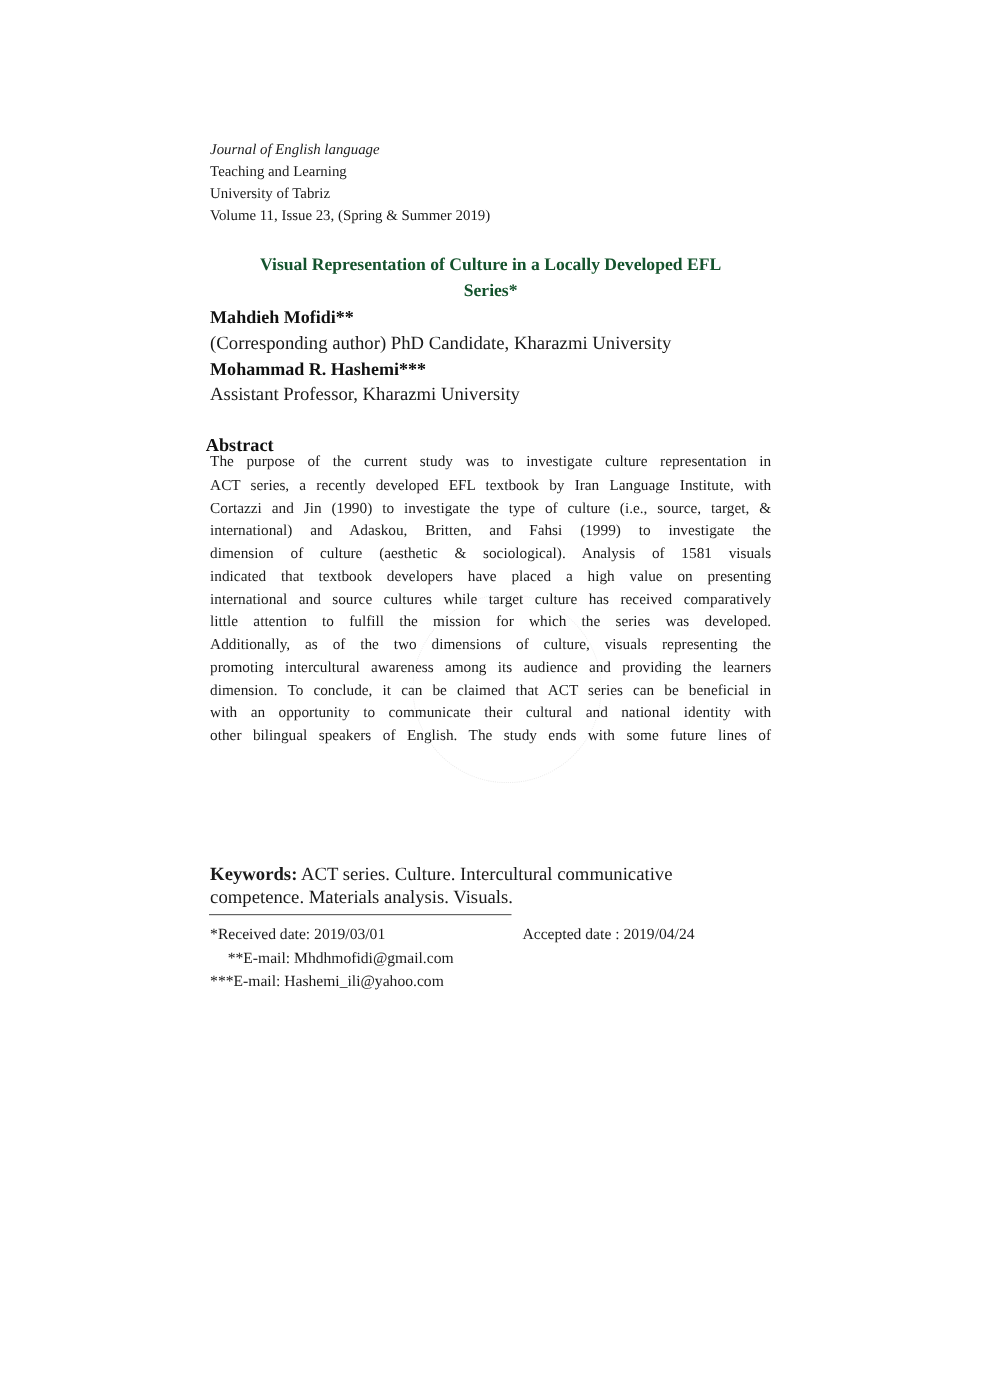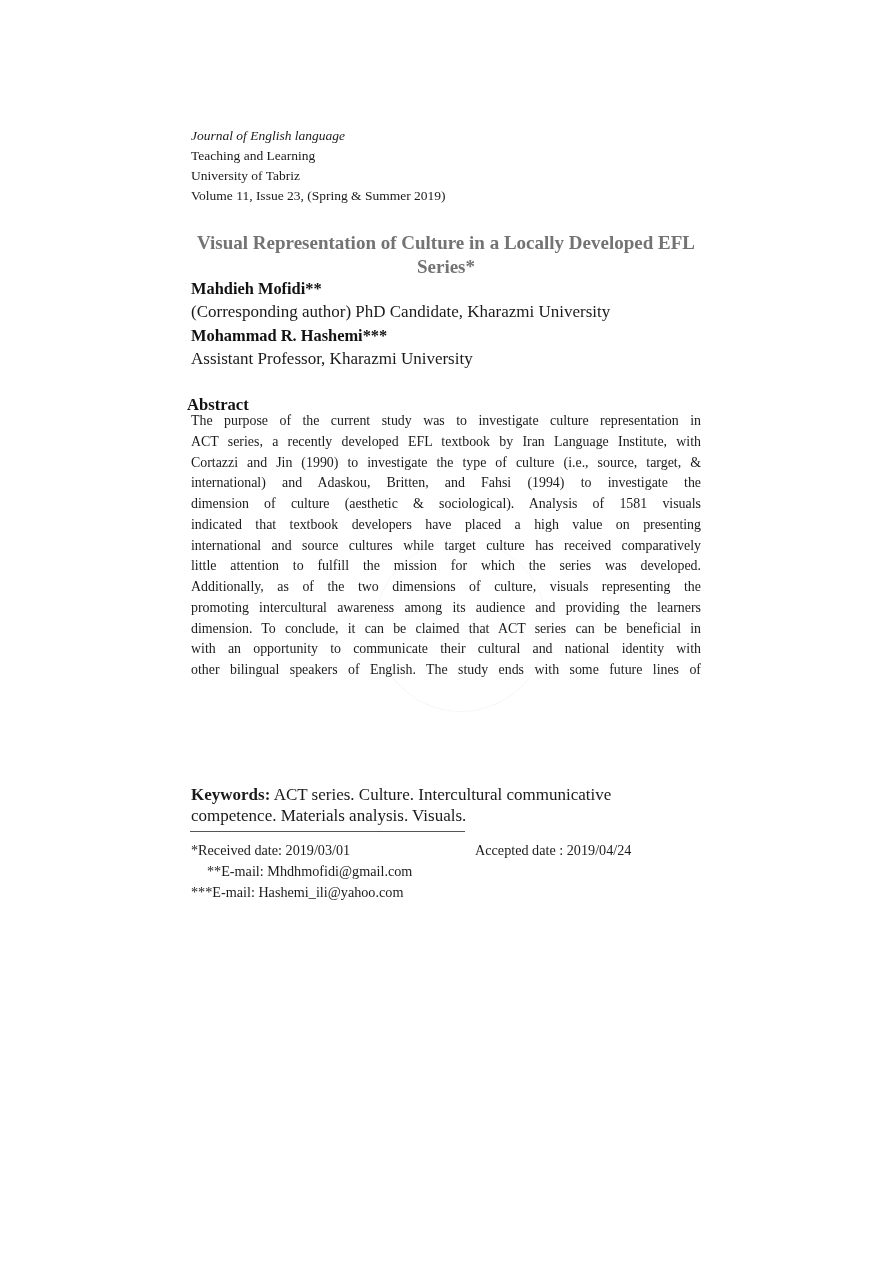--- a/index.html
+++ b/index.html
@@ -25,25 +25,25 @@
     
     .journal-line {
       font-size: 13.5px;
       line-height: 20px;
       color: #1a1a1a;
     }
 
     
     .title-line {
       font-weight: bold;
-      font-size: 19px;
+      font-size: 16px;
       text-align: center;
       width: 520px;
       left: 186px;
-      color: #737373;
+      color: #14532d;
     }
 
     
     .author-name {
       font-weight: bold;
       font-size: 16.4px;
       color: #111;
     }
     .author-aff {
       font-size: 17px;
@@ -136,21 +136,21 @@
   </div>
 
   <div class="abs abstract-heading" style="left:187px; top:395px;">Abstract</div>
 
   <div class="watermark"></div>
 
   <div class="abstract-body">
     <span class="ln">The purpose of the current study was to investigate culture representation in</span>
     <span class="ln">ACT series, a recently developed EFL textbook by Iran Language Institute, with</span>
     <span class="ln">Cortazzi and Jin (1990) to investigate the type of culture (i.e., source, target, &amp;</span>
-    <span class="ln">international) and Adaskou, Britten, and Fahsi (1994) to investigate the</span>
+    <span class="ln">international) and Adaskou, Britten, and Fahsi (1999) to investigate the</span>
     <span class="ln">dimension of culture (aesthetic &amp; sociological). Analysis of 1581 visuals</span>
     <span class="ln">indicated that textbook developers have placed a high value on presenting</span>
     <span class="ln">international and source cultures while target culture has received comparatively</span>
     <span class="ln">little attention to fulfill the mission for which the series was developed.</span>
     <span class="ln">Additionally, as of the two dimensions of culture, visuals representing the</span>
     <span class="ln">promoting intercultural awareness among its audience and providing the learners</span>
     <span class="ln">dimension. To conclude, it can be claimed that ACT series can be beneficial in</span>
     <span class="ln">with an opportunity to communicate their cultural and national identity with</span>
     <span class="ln">other bilingual speakers of English. The study ends with some future lines of</span>
   </div>

